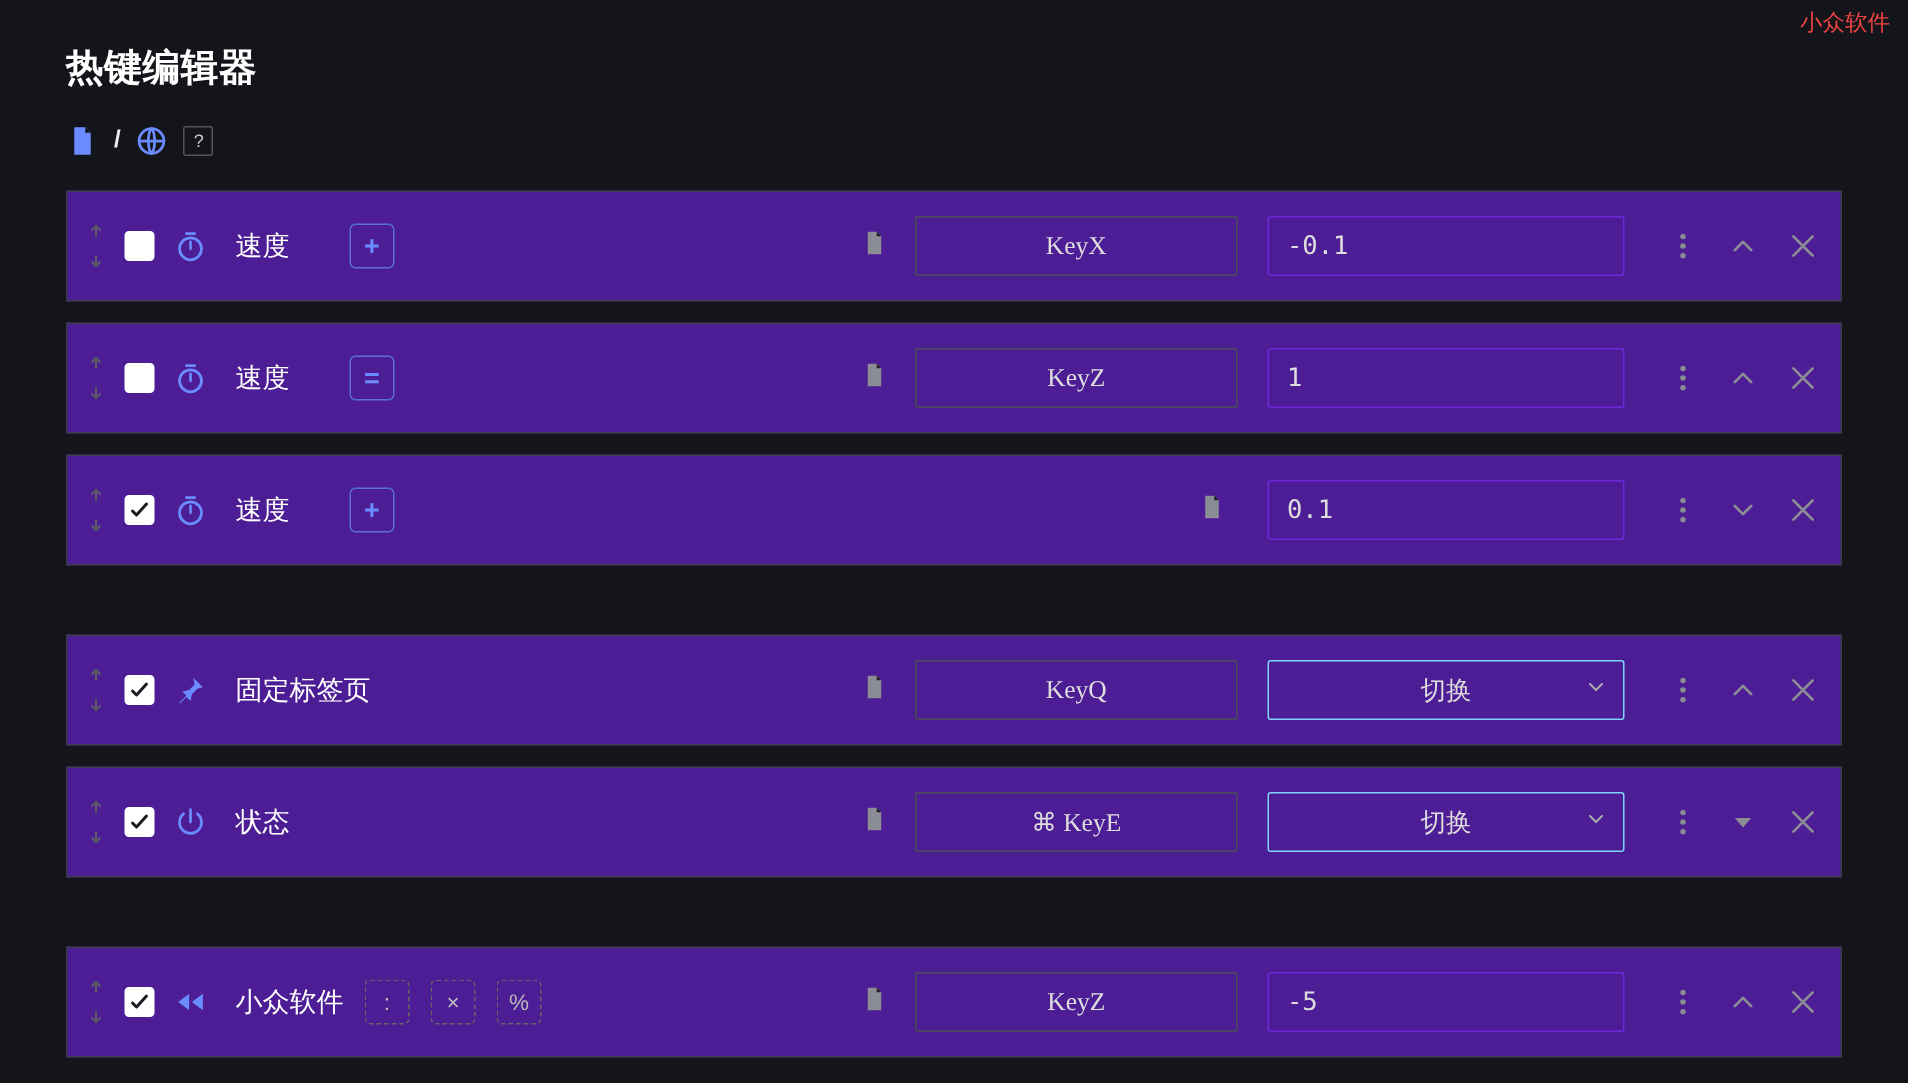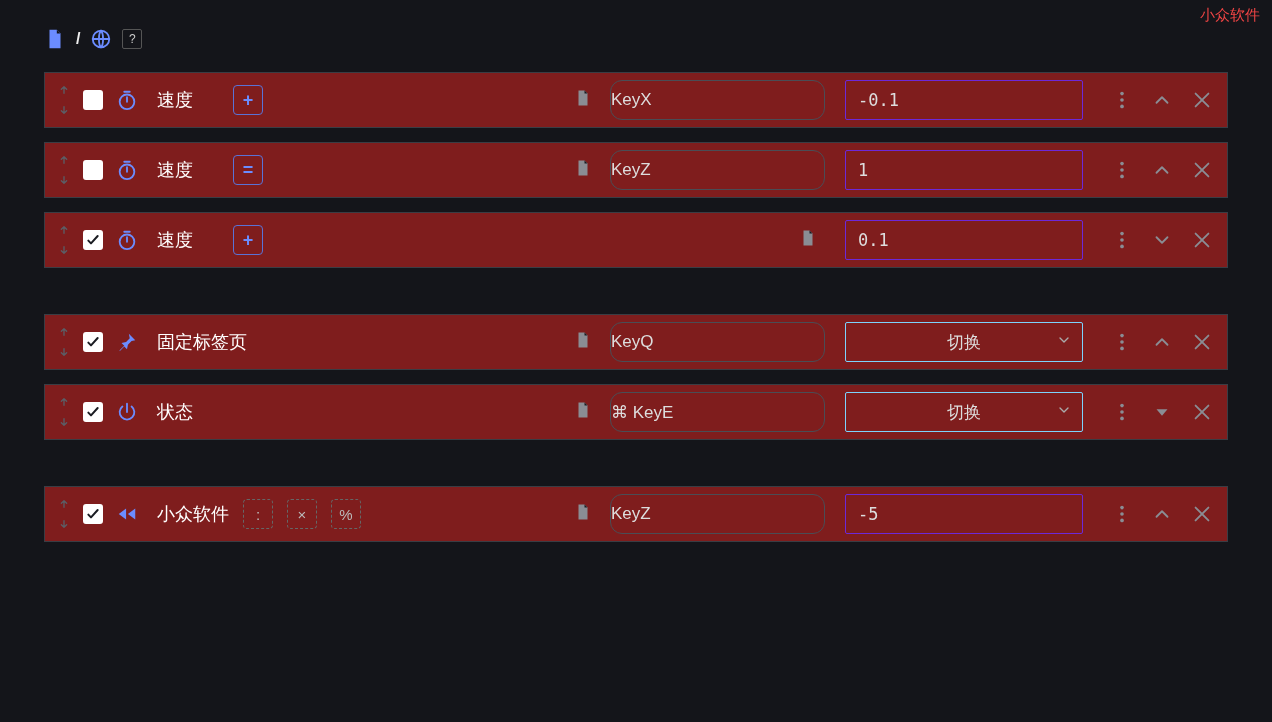--- a/index.html
+++ b/index.html
@@ -43,22 +43,22 @@
     width: 20px; height: 20px;
     display: inline-flex; align-items:center; justify-content:center;
     font-size: 12px;
     color: #ccc;
     border-radius: 2px;
   }
   .rows { display:flex; flex-direction:column; gap:14px; }
   .group-gap { height: 18px; }
   .row {
     border: 1px solid #3a3d44;
-    background: #7f1d1d;
-    height: 56px;
+    background: #4c1d95;
+    height: 74px;
     display: flex;
     align-items: center;
     padding: 0 14px 0 10px;
     gap: 10px;
   }
   .sort-arrows {
     display:flex; flex-direction:column; gap:0px;
     color:#5b5e66; width:18px; align-items:center;
   }
   .sort-arrows svg { width:16px; height:16px; }
@@ -93,24 +93,24 @@
     font-size:15px;
     margin-left:4px;
   }
   .spacer { flex:1; }
   .file-icon { color:#8a8d94; margin-right:8px; }
   .file-icon svg { width:18px; height:22px; }
   .key-input {
     width:215px; height:40px;
     border:1px solid #4a4d55;
     background:transparent;
-    color:#ddd; 
-    font-family: Liberation Sans, sans-serif;
+    color:#ddd; text-align:center;
+    font-family: Liberation Serif, serif;
     font-size:17px;
-    border-radius:12px;
+    border-radius:2px;
   }
   .val-input {
     width:238px; height:40px;
     border:1px solid #6d28d9;
     background:transparent;
     color:#ddd;
     font-family: ui-monospace, Menlo, monospace;
     font-size:17px;
     padding:0 12px;
     border-radius:2px;
@@ -140,20 +140,21 @@
   
   svg { fill:none; stroke:currentColor; stroke-width:2; stroke-linecap:round; stroke-linejoin:round; }
   .filled { fill:currentColor; stroke:none; }
 </style>
 </head>
 <body>
 
 <div class="watermark">小众软件</div>
 
 <div class="panel">
+  <div class="title">热键编辑器</div>
 
   <div class="subheader">
     <span class="icon-slot" style="width:auto;color:#6b8cff">
       <svg viewBox="0 0 24 24" class="filled">
           <path d="M6 2h8l4 4v16H6z"></path>
           <path d="M14 2v4h4" fill="#14151a"></path>
         </svg>
     </span>
     <span class="slash">/</span>
     <span class="icon-slot" style="width:auto;color:#6b8cff">

